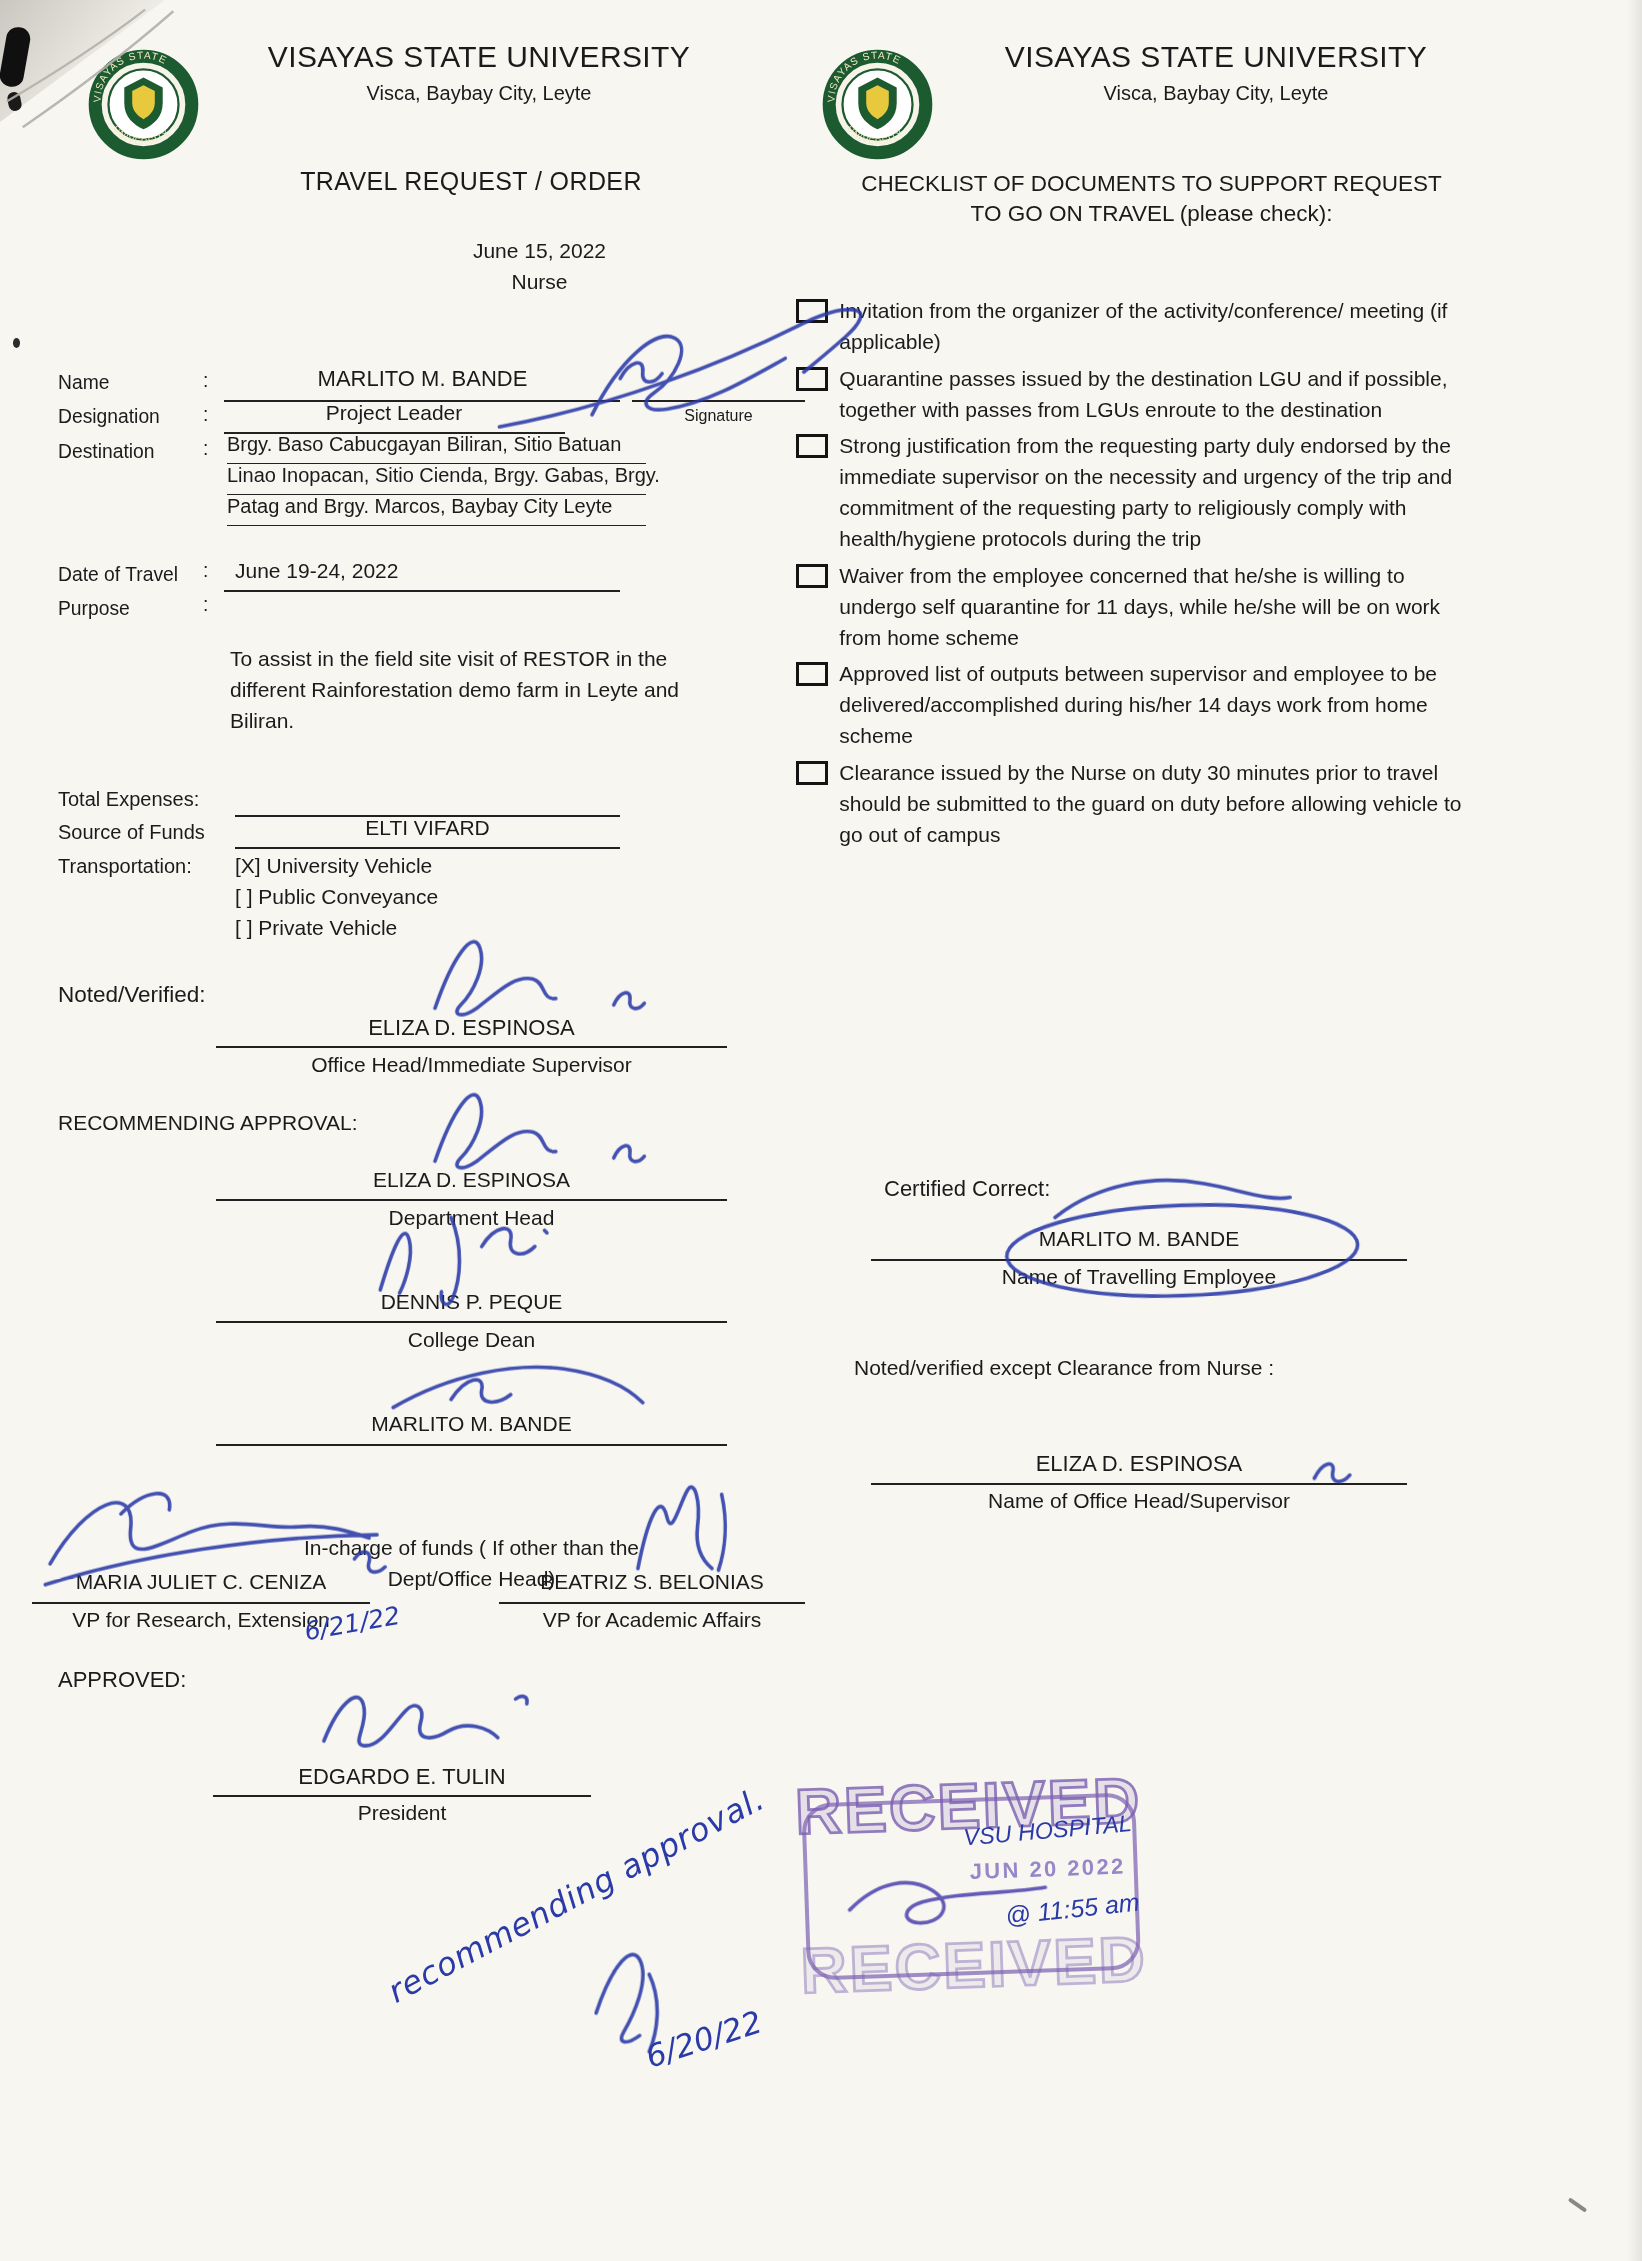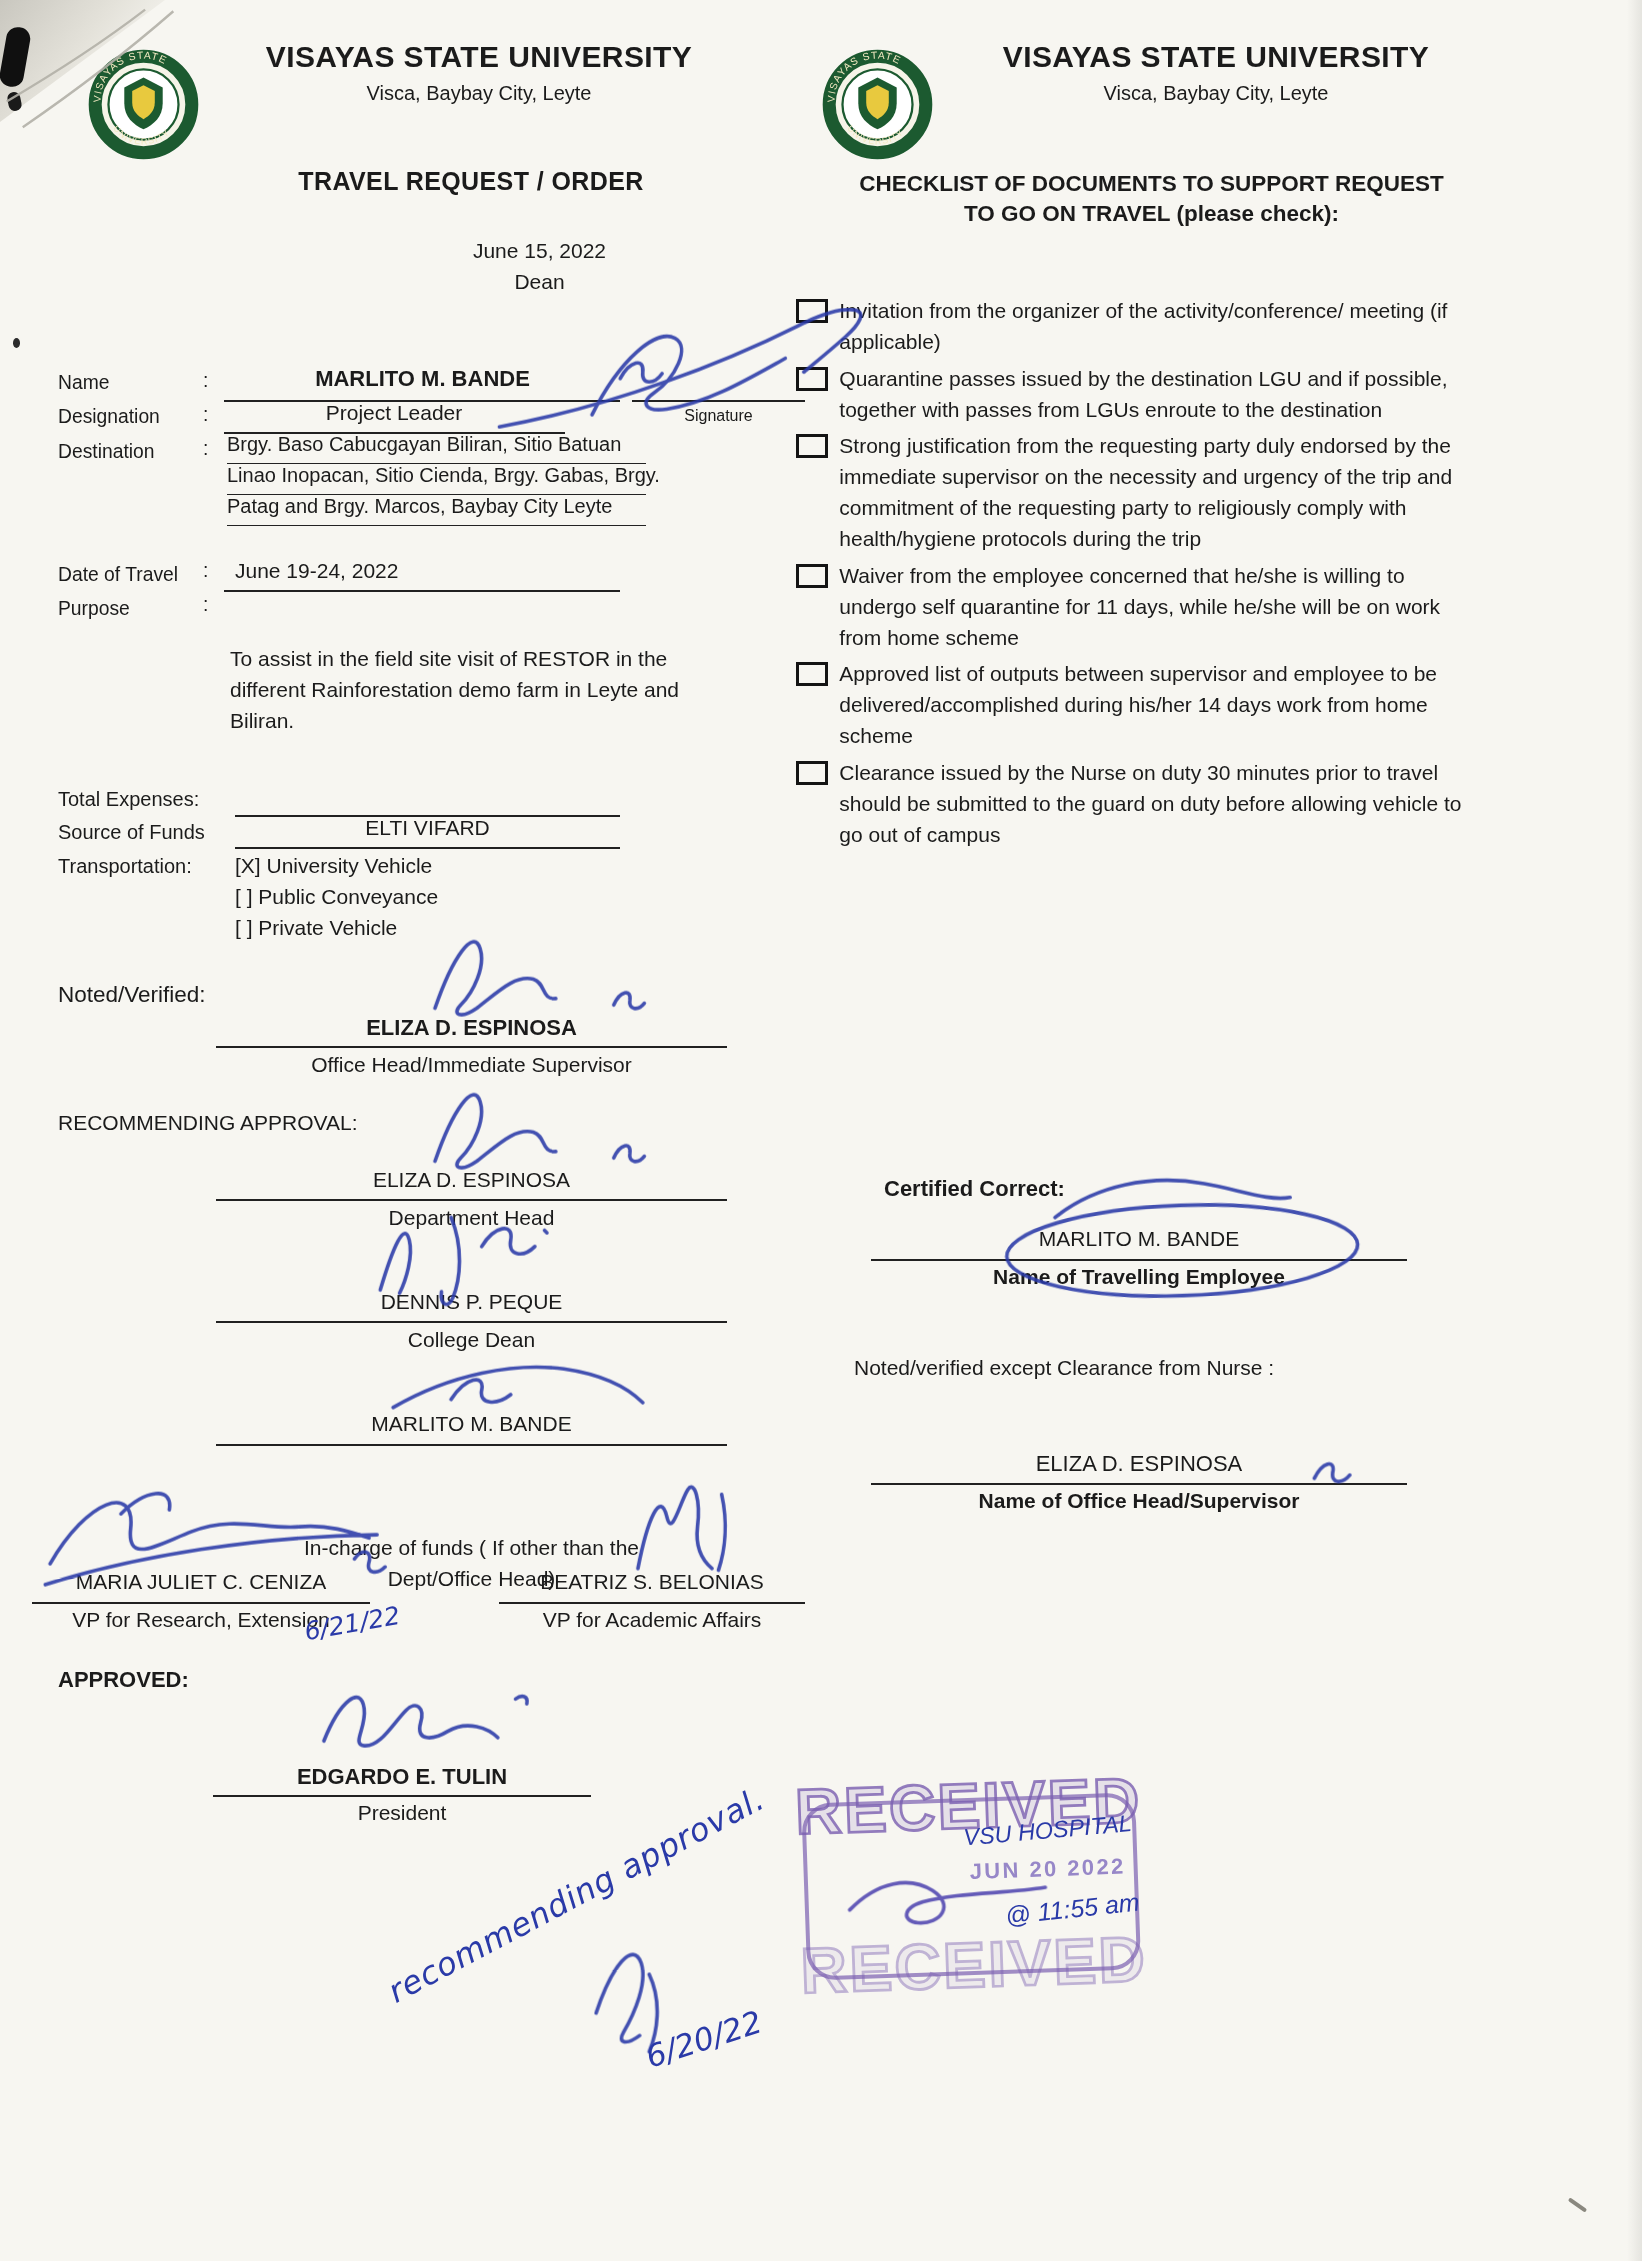--- a/index.html
+++ b/index.html
@@ -1,20 +1,20 @@
 <!DOCTYPE html>
 <html style="font-size:13px"><head>
 <meta charset="utf-8">
 <style>
   *{margin:0;padding:0;box-sizing:border-box}
   html,body{width:1643px;height:2261px}
   body{position:relative;background:#f7f6f1;font-family:"Liberation Sans",sans-serif;color:#1b1b1b;overflow:hidden}
   .abs{position:absolute;white-space:nowrap}
   .ctr{text-align:center}
-  .b{font-weight:bold}
+  .b{font-weight:normal}
   .rule{position:absolute;height:1.6px;background:#212121}
   .hw{position:absolute;color:#2a3aa8;font-style:italic;font-family:"DejaVu Sans",sans-serif;white-space:nowrap}
   .wrap{white-space:normal}
   .lbl{font-size:19.3px}
   .seal{width:100%;height:100%}
   .dline{width:419px;height:31px;border-bottom:1.6px solid #222;font-size:20px;white-space:nowrap}
   .chk-item{display:flex;gap:11.3px;margin-bottom:5.6px}
   .chk-box{width:32px;height:24px;border:3.2px solid #141414;flex:0 0 auto;margin-top:4px}
   .chk-text{font-size:21px;line-height:31px;width:636px;white-space:normal}
   .stamp{position:absolute;left:804px;top:1780px;width:334px;height:201px;transform:rotate(-2deg);z-index:3}
@@ -52,21 +52,21 @@
       <text font-size="8" fill="#f3e9c2" font-family="Liberation Sans, sans-serif" letter-spacing="1"><textPath href="#arcBotL" startOffset="6">UNIVERSITY</textPath></text>
       <path d="M50 26 l17 9 v14 c0 12 -8 19 -17 23 c-9 -4 -17 -11 -17 -23 v-14 z" fill="#1c5a30"></path>
       <path d="M50 33 l10 5 v10 c0 8 -5 12 -10 15 c-5 -3 -10 -7 -10 -15 v-10 z" fill="#e8c93e"></path>
     </svg>
   </div>
   <div class="abs ctr b" style="left:201px;top:40px;width:556px;font-size:30px;letter-spacing:0.4px">VISAYAS STATE UNIVERSITY</div>
   <div class="abs ctr" style="left:201px;top:82px;width:556px;font-size:20px">Visca, Baybay City, Leyte</div>
 
   <div class="abs ctr b" style="left:193px;top:167px;width:556px;font-size:25px;letter-spacing:0.4px">TRAVEL REQUEST / ORDER</div>
   <div class="abs ctr" style="left:338px;top:239px;width:403px;font-size:21px">June 15, 2022</div>
-  <div class="abs ctr" style="left:338px;top:270px;width:403px;font-size:21px">Dean</div>
+  <div class="abs ctr" style="left:338px;top:270px;width:403px;font-size:21px">Nurse</div>
 
   <div class="abs lbl" style="left:58px;top:372px">Name</div>
   <div class="abs lbl" style="left:203px;top:370px">:</div>
   <div class="abs ctr b" style="left:225px;top:366px;width:395px;font-size:22px">MARLITO M. BANDE</div>
   <div class="rule" style="left:224px;top:400px;width:396px"></div>
   <div class="rule" style="left:632px;top:400px;width:173px"></div>
   <div class="abs ctr" style="left:636px;top:407px;width:165px;font-size:16px">Signature</div>
 
   <div class="abs lbl" style="left:58px;top:406px">Designation</div>
   <div class="abs lbl" style="left:203px;top:404px">:</div>

